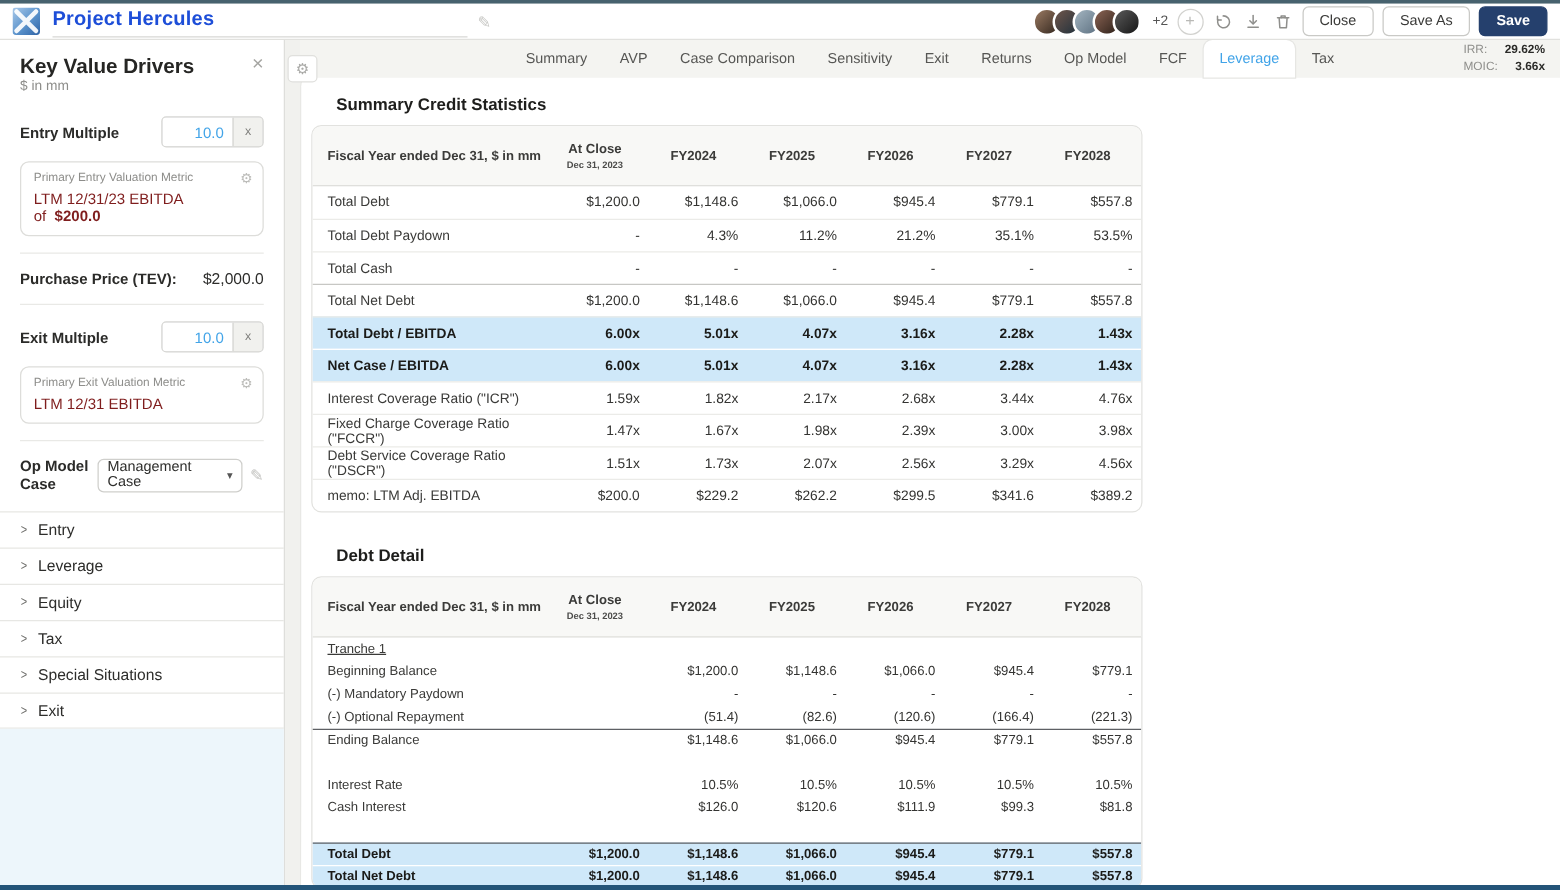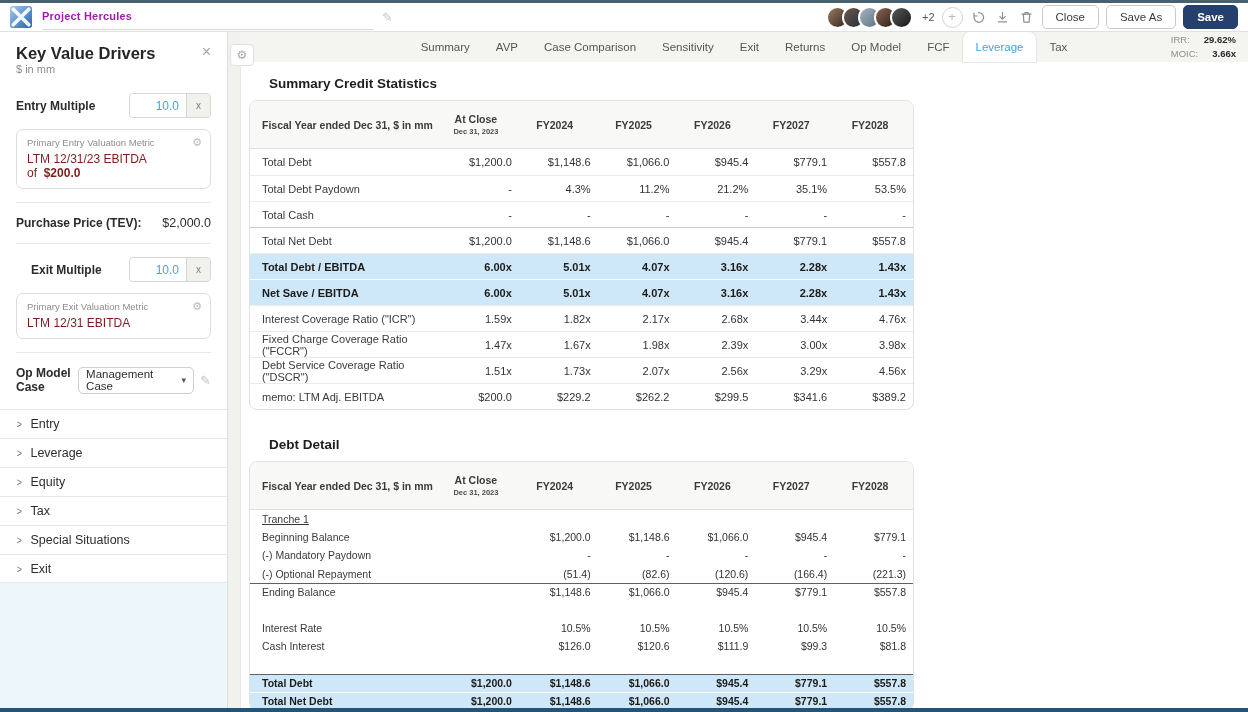--- a/index.html
+++ b/index.html
@@ -10,21 +10,21 @@
   html,body{width:1248px; height:712px; overflow:hidden;}
   body{font-family:"Liberation Sans", sans-serif; color:#2d2d2b; background:#fff;}
   .app{display:flex; flex-direction:column; width:1248px; height:712px;}
   .top-accent{height:3px; background:var(--edge-top); flex:none;}
   .bottombar{height:4px; background:var(--edge-bottom); flex:none;}
 
   
   .topbar{height:29px; background:#fff; border-bottom:1px solid #e1e1de; display:flex; align-items:center; padding:0 10px; flex:none; position:relative; z-index:5;}
   .logo{width:22px; height:22px; margin-right:10px; flex:none;}
   .title-wrap{display:flex; align-items:center; border-bottom:1px solid #d8d8d5; width:332px; height:26px; padding-bottom:2px;}
-  .title{font-size:11px; font-weight:600; color:#a21caf; letter-spacing:.2px;}
+  .title{font-size:16px; font-weight:600; color:#1d4ed8; letter-spacing:.2px;}
   .pencil{color:#c9c9c6; font-size:13px; margin-left:8px;}
   .topbar-right{margin-left:auto; display:flex; align-items:center; gap:7px;}
   .avatars{display:flex; align-items:center;}
   .avatar{width:23px; height:23px; border-radius:50%; border:2px solid #fff; flex:none;}
   .avatar + .avatar{margin-left:-7px;}
   .avatar-extra{font-size:11px; color:#555; margin-left:2px;}
   .add-btn{width:21px; height:21px; border-radius:50%; border:1px solid #d2d2cf; background:#fff; color:#b9b9b6; font-size:13px; line-height:18px; text-align:center; cursor:pointer;}
   .tool-icon{width:17px; height:17px; display:flex; align-items:center; justify-content:center; color:#8f8f8c; cursor:pointer;}
   .tool-icon svg{width:15px; height:15px; stroke:#8f8f8c; fill:none; stroke-width:1.3; stroke-linecap:round; stroke-linejoin:round;}
   .btn{height:24px; padding:0 13px; border-radius:5px; font-size:11.5px; cursor:pointer; font-family:inherit;}
@@ -184,21 +184,21 @@
           <div class="mtext"><span>LTM 12/31/23 EBITDA of</span>&nbsp;&nbsp;<b>$200.0</b></div>
         </div>
 
         <hr class="sb-divider">
         <div class="kv-row">
           <span class="field-label">Purchase Price (TEV):</span>
           <span class="kv-val">$2,000.0</span>
         </div>
         <hr class="sb-divider">
 
-        <div class="field-row" style="margin-top:13px;margin-left:15px;">
+        <div class="field-row" style="margin-top:13px;">
           <span class="field-label">Exit Multiple</span>
           <div class="input-group">
             <span class="input-val">10.0</span>
             <span class="input-suffix">x</span>
           </div>
         </div>
 
         <div class="metric-card">
           <div class="mlabel">Primary Exit Valuation Metric</div>
           <span class="gear">⚙</span>
@@ -330,21 +330,21 @@
             <div class="trow hl">
               <div class="tlabel">Total Debt / EBITDA</div>
               <div class="tcell">6.00x</div>
               <div class="tcell">5.01x</div>
               <div class="tcell">4.07x</div>
               <div class="tcell">3.16x</div>
               <div class="tcell">2.28x</div>
               <div class="tcell">1.43x</div>
             </div>
             <div class="trow hl">
-              <div class="tlabel">Net Save / EBITDA</div>
+              <div class="tlabel">Net Case / EBITDA</div>
               <div class="tcell">6.00x</div>
               <div class="tcell">5.01x</div>
               <div class="tcell">4.07x</div>
               <div class="tcell">3.16x</div>
               <div class="tcell">2.28x</div>
               <div class="tcell">1.43x</div>
             </div>
             <div class="trow ">
               <div class="tlabel">Interest Coverage Ratio ("ICR")</div>
               <div class="tcell">1.59x</div>

